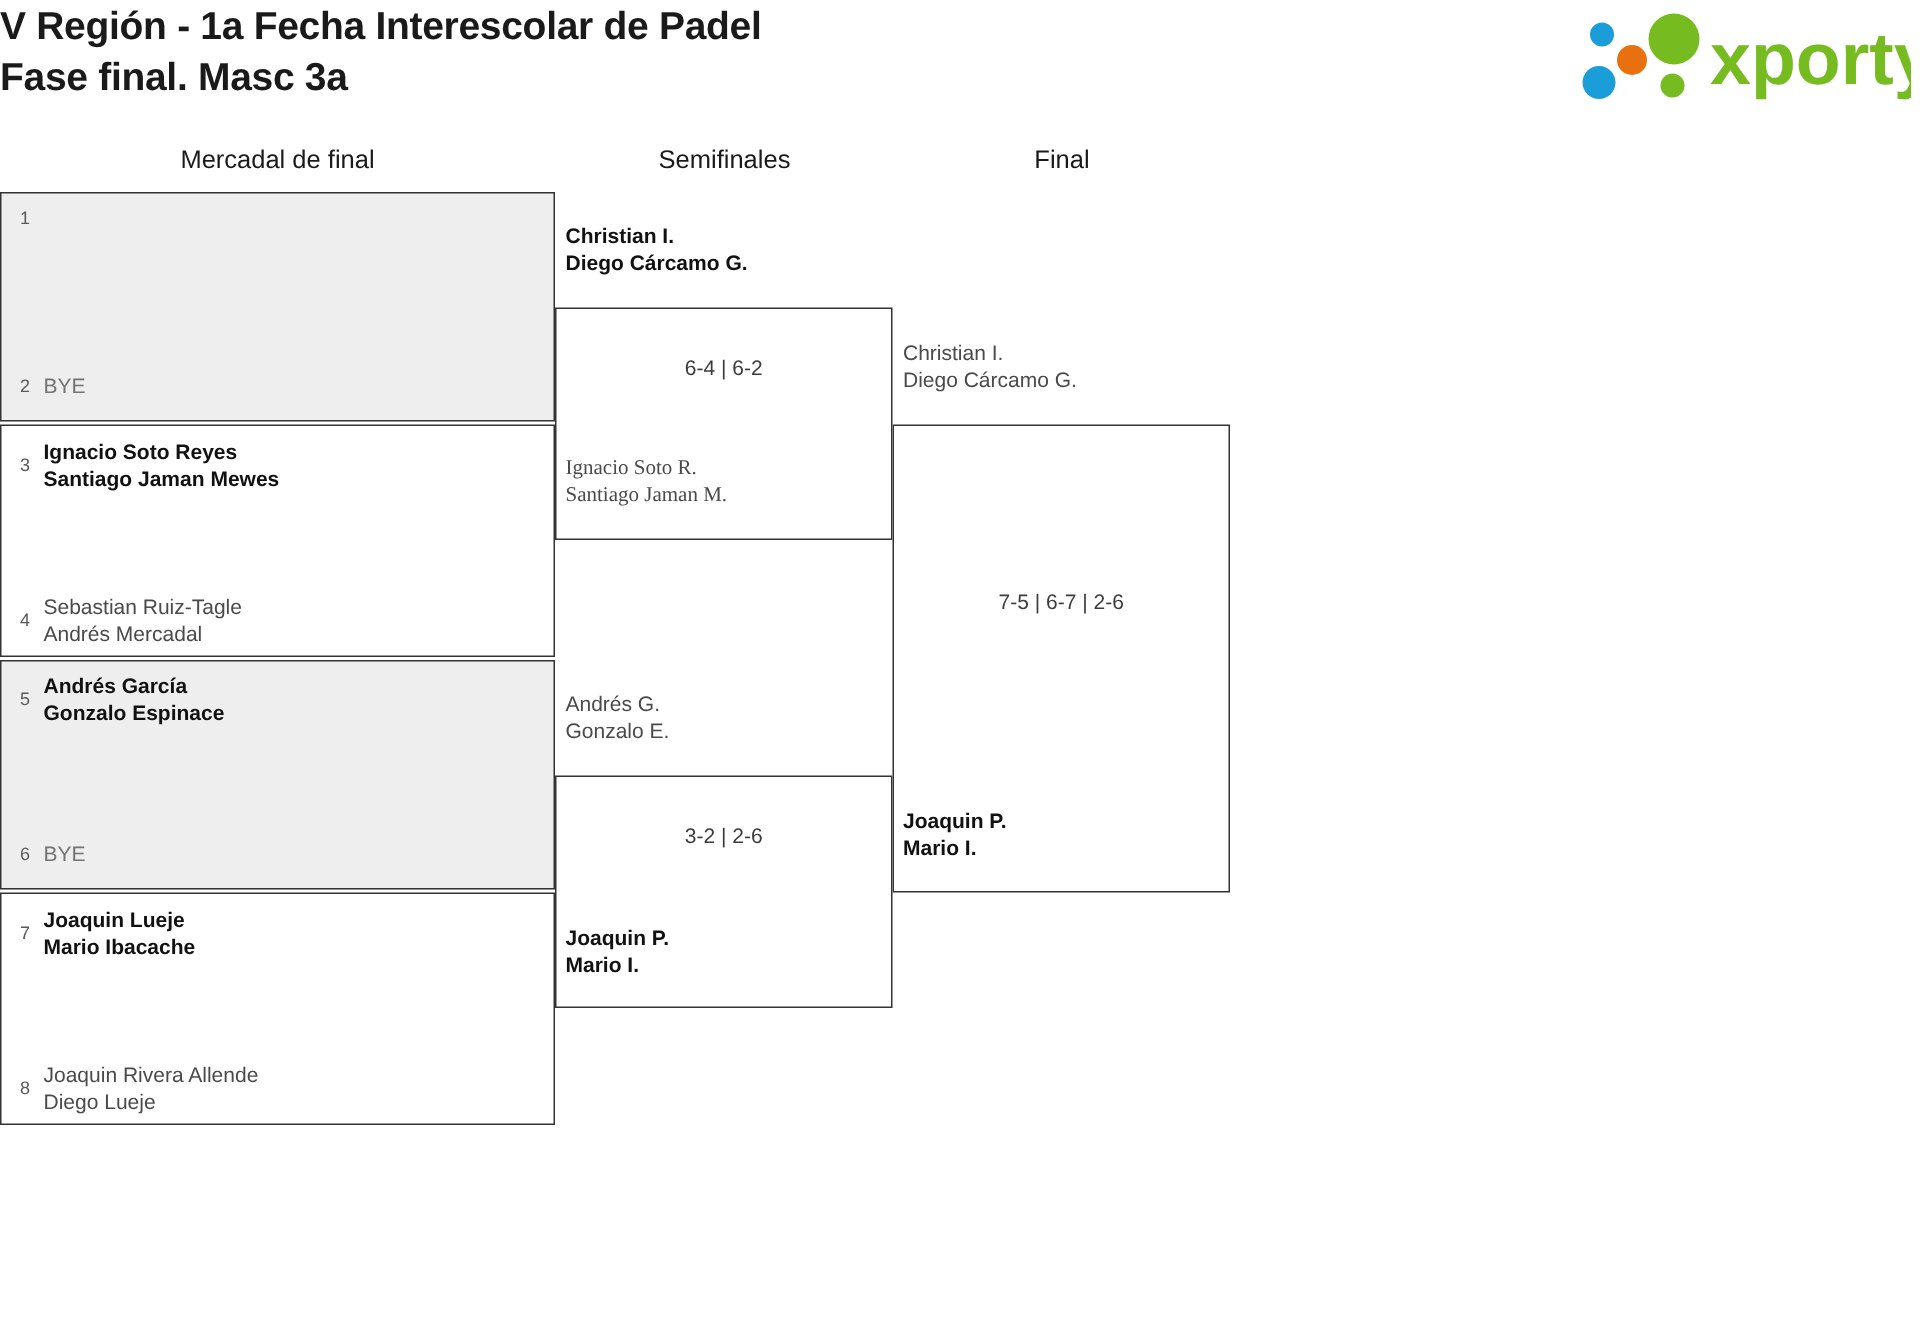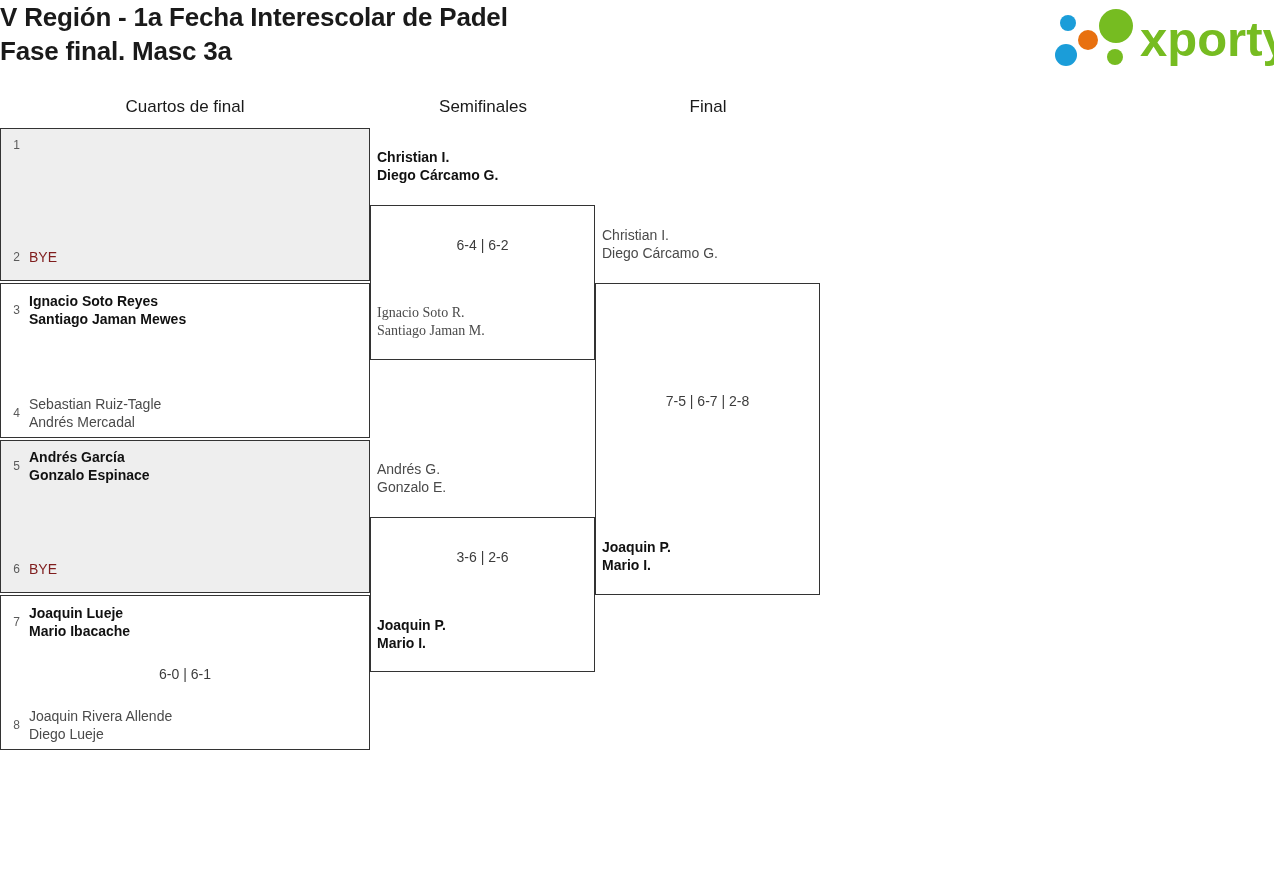--- a/index.html
+++ b/index.html
@@ -85,21 +85,21 @@
   .seed {
     width: 14px;
     text-align: right;
     font-size: 12px;
     color: #5a5a5a;
     flex: 0 0 auto;
   }
   .names { white-space: pre-line; }
   .winner .names { font-weight: 700; color: #111111; }
   .loser  .names { font-weight: 400; color: #4a4a4a; }
-  .bye-label { font-weight: 400; color: #7f1d1d; text-align: right; }
+  .bye-label { font-weight: 400; color: #737373; text-align: right; }
 
   
   .team-plain {
     position: absolute;
     font-size: 14px;
     line-height: 18px;
     white-space: pre-line;
     background: transparent;
   }
   .team-plain.winner { font-weight: 700; color: #111111; }
@@ -115,21 +115,21 @@
   <svg viewBox="0 0 230 62" width="230" height="62" aria-hidden="true">
     <circle cx="24" cy="17" r="8" fill="#1b9dd9"></circle>
     <circle cx="22" cy="49" r="11" fill="#1b9dd9"></circle>
     <circle cx="44" cy="34" r="10" fill="#e8700f"></circle>
     <circle cx="72" cy="20" r="17" fill="#76bc21"></circle>
     <circle cx="71" cy="51" r="8" fill="#76bc21"></circle>
     <text x="96" y="50" font-family="Liberation Sans, sans-serif" font-size="49" font-weight="700" fill="#76bc21">xporty</text>
   </svg>
 </div>
 
-<div class="col-header" id="hdr-qf">Cuartos de final</div>
+<div class="col-header" id="hdr-qf">Mercadal de final</div>
 <div class="col-header" id="hdr-sf">Semifinales</div>
 <div class="col-header" id="hdr-f">Final</div>
 
 <div class="bracket">
 
   <div class="match-box bye" style="left:0px; top:128px; width:370px; height:153px;"></div>
   <div class="team winner" style="left:6px; top:136px; width:356px;">
     <span class="seed">1</span>
   </div>
   <div class="score" style="top:236px; left:0px; width:370px;"></div>
@@ -161,41 +161,40 @@
     <span class="seed">6</span>
     <span class="names bye-label">BYE</span>
   </div>
 
   <div class="match-box" style="left:0px; top:595px; width:370px; height:155px;"></div>
   <div class="team winner" style="left:6px; top:604px; width:356px;">
     <span class="seed">7</span>
     <span class="names">Joaquin Lueje
 Mario Ibacache</span>
   </div>
-  <div class="score" style="top:665px; left:0px; width:370px;">6-0 | 6-1</div>
   <div class="team loser" style="left:6px; top:707px; width:356px;">
     <span class="seed">8</span>
     <span class="names">Joaquin Rivera Allende
 Diego Lueje</span>
   </div>
 
   <div class="match-box" style="left:370px; top:205px; width:225px; height:155px;"></div>
   <div class="team-plain winner" style="left:377px; top:148px;">Christian I.
 Diego Cárcamo G.</div>
   <div class="score" style="top:236px; left:370px; width:225px;">6-4 | 6-2</div>
   <div class="team-plain loser" style="left:377px; top:304px;font-family:Liberation Serif, serif;">Ignacio Soto R.
 Santiago Jaman M.</div>
 
   <div class="match-box" style="left:370px; top:517px; width:225px; height:155px;"></div>
   <div class="team-plain loser" style="left:377px; top:460px;">Andrés G.
 Gonzalo E.</div>
-  <div class="score" style="top:548px; left:370px; width:225px;">3-6 | 2-6</div>
+  <div class="score" style="top:548px; left:370px; width:225px;">3-2 | 2-6</div>
   <div class="team-plain winner" style="left:377px; top:616px;">Joaquin P.
 Mario I.</div>
 
   <div class="match-box" style="left:595px; top:283px; width:225px; height:312px;"></div>
   <div class="team-plain loser" style="left:602px; top:226px;">Christian I.
 Diego Cárcamo G.</div>
-  <div class="score" style="top:392px; left:595px; width:225px;">7-5 | 6-7 | 2-8</div>
+  <div class="score" style="top:392px; left:595px; width:225px;">7-5 | 6-7 | 2-6</div>
   <div class="team-plain winner" style="left:602px; top:538px;">Joaquin P.
 Mario I.</div>
 
 </div>
 
 </body></html>

